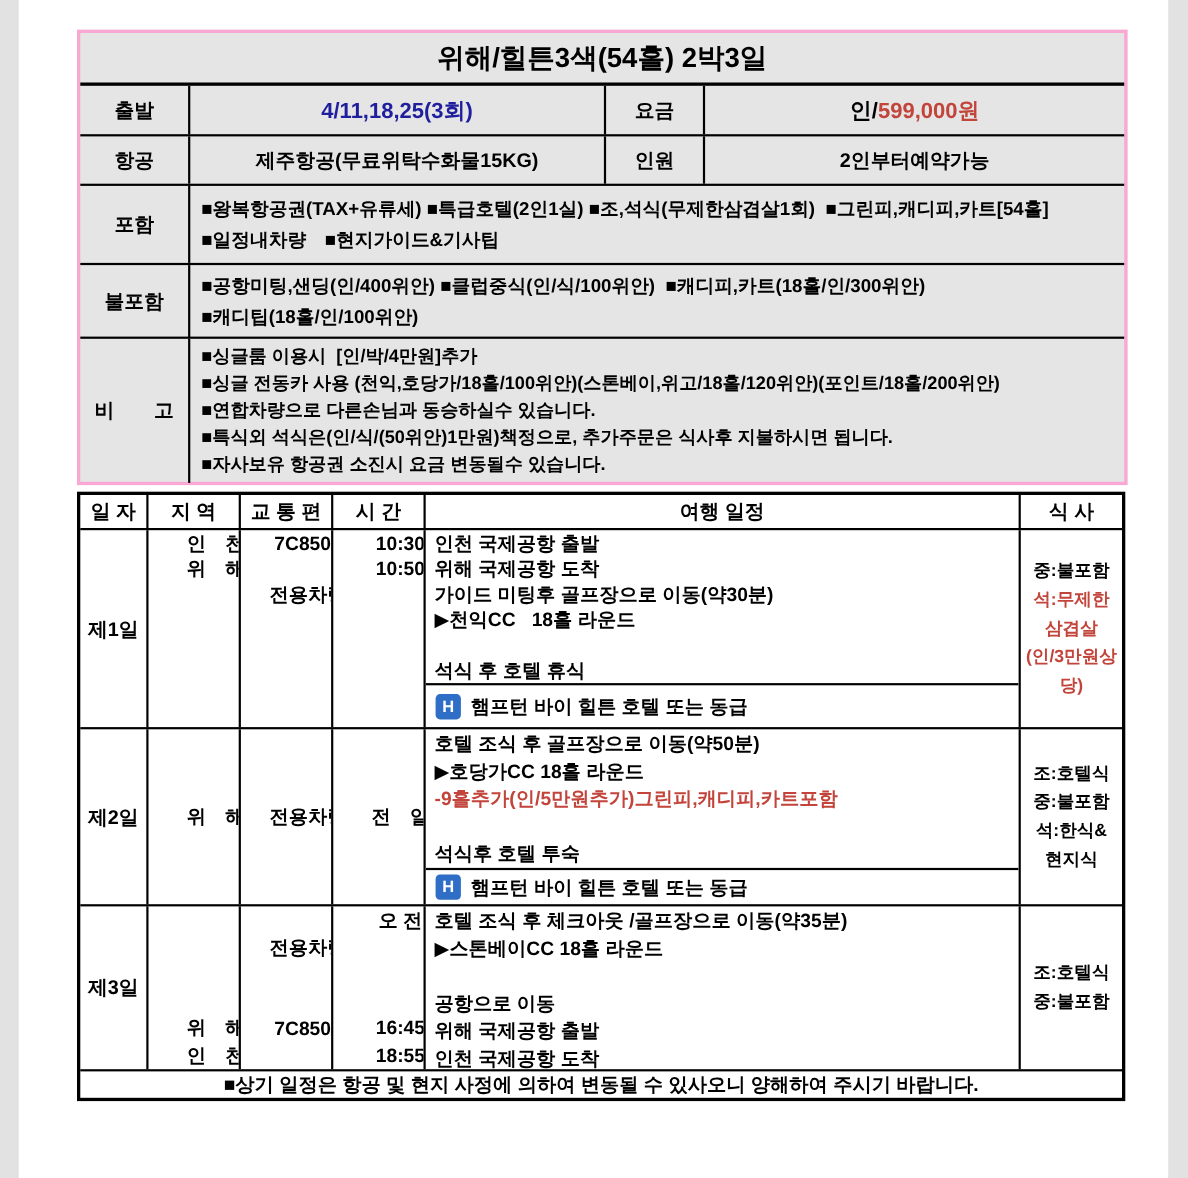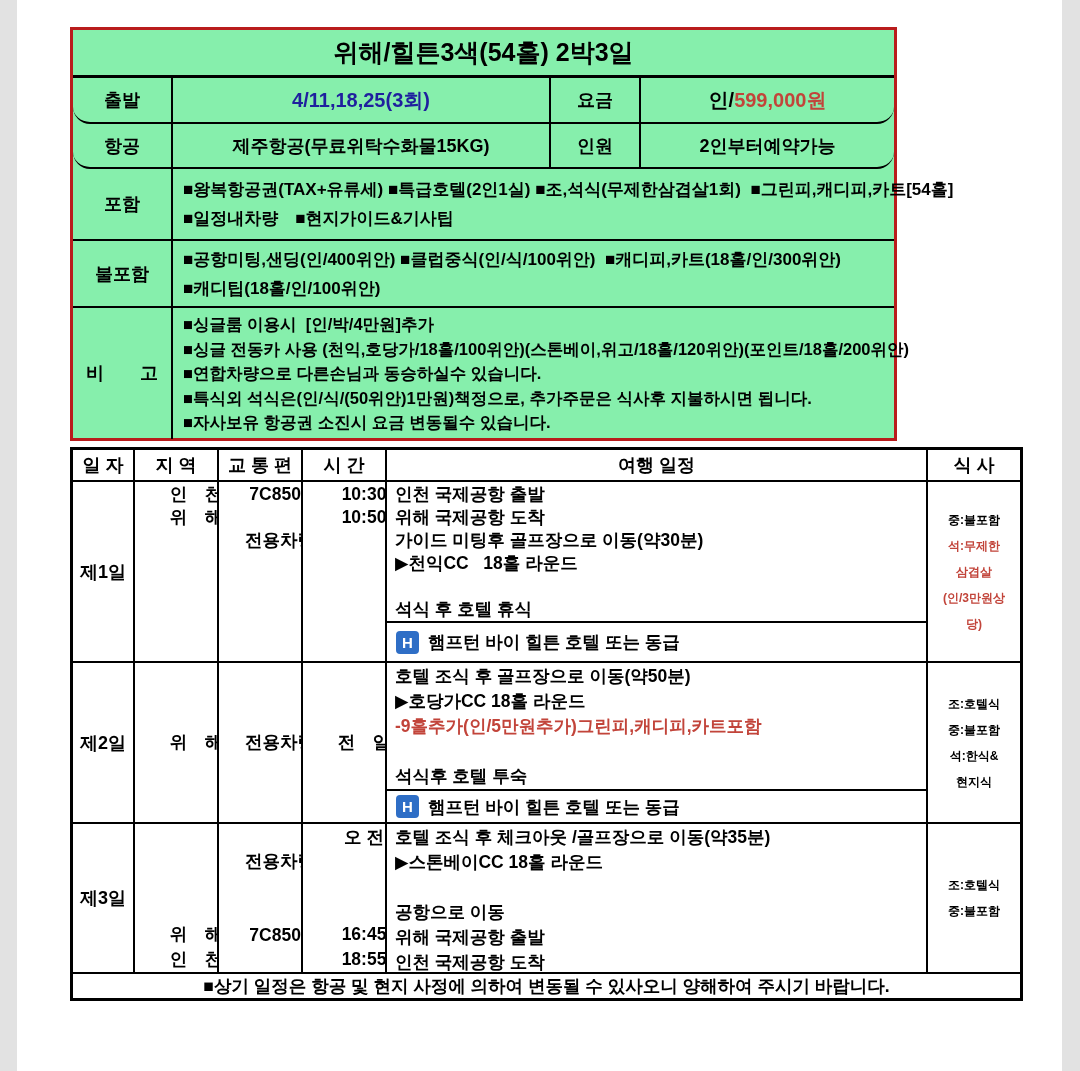--- a/index.html
+++ b/index.html
@@ -11,29 +11,29 @@
     font-weight:700;
     color:#000;
     overflow:hidden;
   }
   .gutter { position:absolute; top:0; height:1071px; background:var(--gutter,#e2e2e2); }
   .gutter.left  { left:0;  width:17px; }
   .gutter.right { right:0; width:18px; }
 
   
   .top-table {
-    position:absolute; left:70px; top:27px; width:827px;
-    border:3px solid #b91c1c; background:#86efac;
+    position:absolute; left:70px; top:27px; width:955px;
+    border:3px solid #f9a8d4; background:#e5e5e5;
   }
   .title-row {
     height:48px; border-bottom:3px solid #000;
     display:flex; align-items:center; justify-content:center;
     font-size:25px; letter-spacing:0px;
   }
-  .kv-row { display:grid; grid-template-columns:100px 378px 90px 1fr; border-bottom:2px solid #000;border-radius:17px; }
+  .kv-row { display:grid; grid-template-columns:100px 378px 90px 1fr; border-bottom:2px solid #000; }
   .kv-row.r1 { height:46px; }
   .kv-row.r2 { height:45px;text-align:right; }
   .cell { display:flex; align-items:center; justify-content:center; border-right:2px solid #000; white-space:pre; }
   .cell:last-child { border-right:none; }
   .label { font-size:18px; }
   .value { font-size:18px; }
   .value.big { font-size:20px; }
   .blue { color:var(--blue,#1f1f9e); }
   .red  { color:var(--red,#c2443a); }
 
@@ -77,21 +77,21 @@
   .hotel-row { flex:1; border-top:2px solid #000; display:flex; align-items:center; padding-left:9px; gap:9px; }
   .hotel-badge {
     width:23px; height:23px; border-radius:4px;
     background:var(--hilton,#2e6ec6); color:#fff;
     display:flex; align-items:center; justify-content:center;
     font-size:15px; flex:0 0 auto;
   }
   .hotel-name { font-size:17.5px; white-space:pre; }
 
   .meal-cell { display:flex; flex-direction:column; align-items:center; justify-content:center; }
-  .meal-line { font-size:12px; line-height:26px; white-space:pre; text-align:center; }
+  .meal-line { font-size:16px; line-height:26px; white-space:pre; text-align:center; }
 
   .footer-row { height:24px; display:flex; align-items:center; justify-content:center; font-size:17.5px; white-space:pre; }
   .itin-grid-row:last-of-type, .no-bottom { border-bottom:none; }
 </style>
 </head>
 <body>
 
 <div class="gutter left"></div>
 <div class="gutter right"></div>
 

